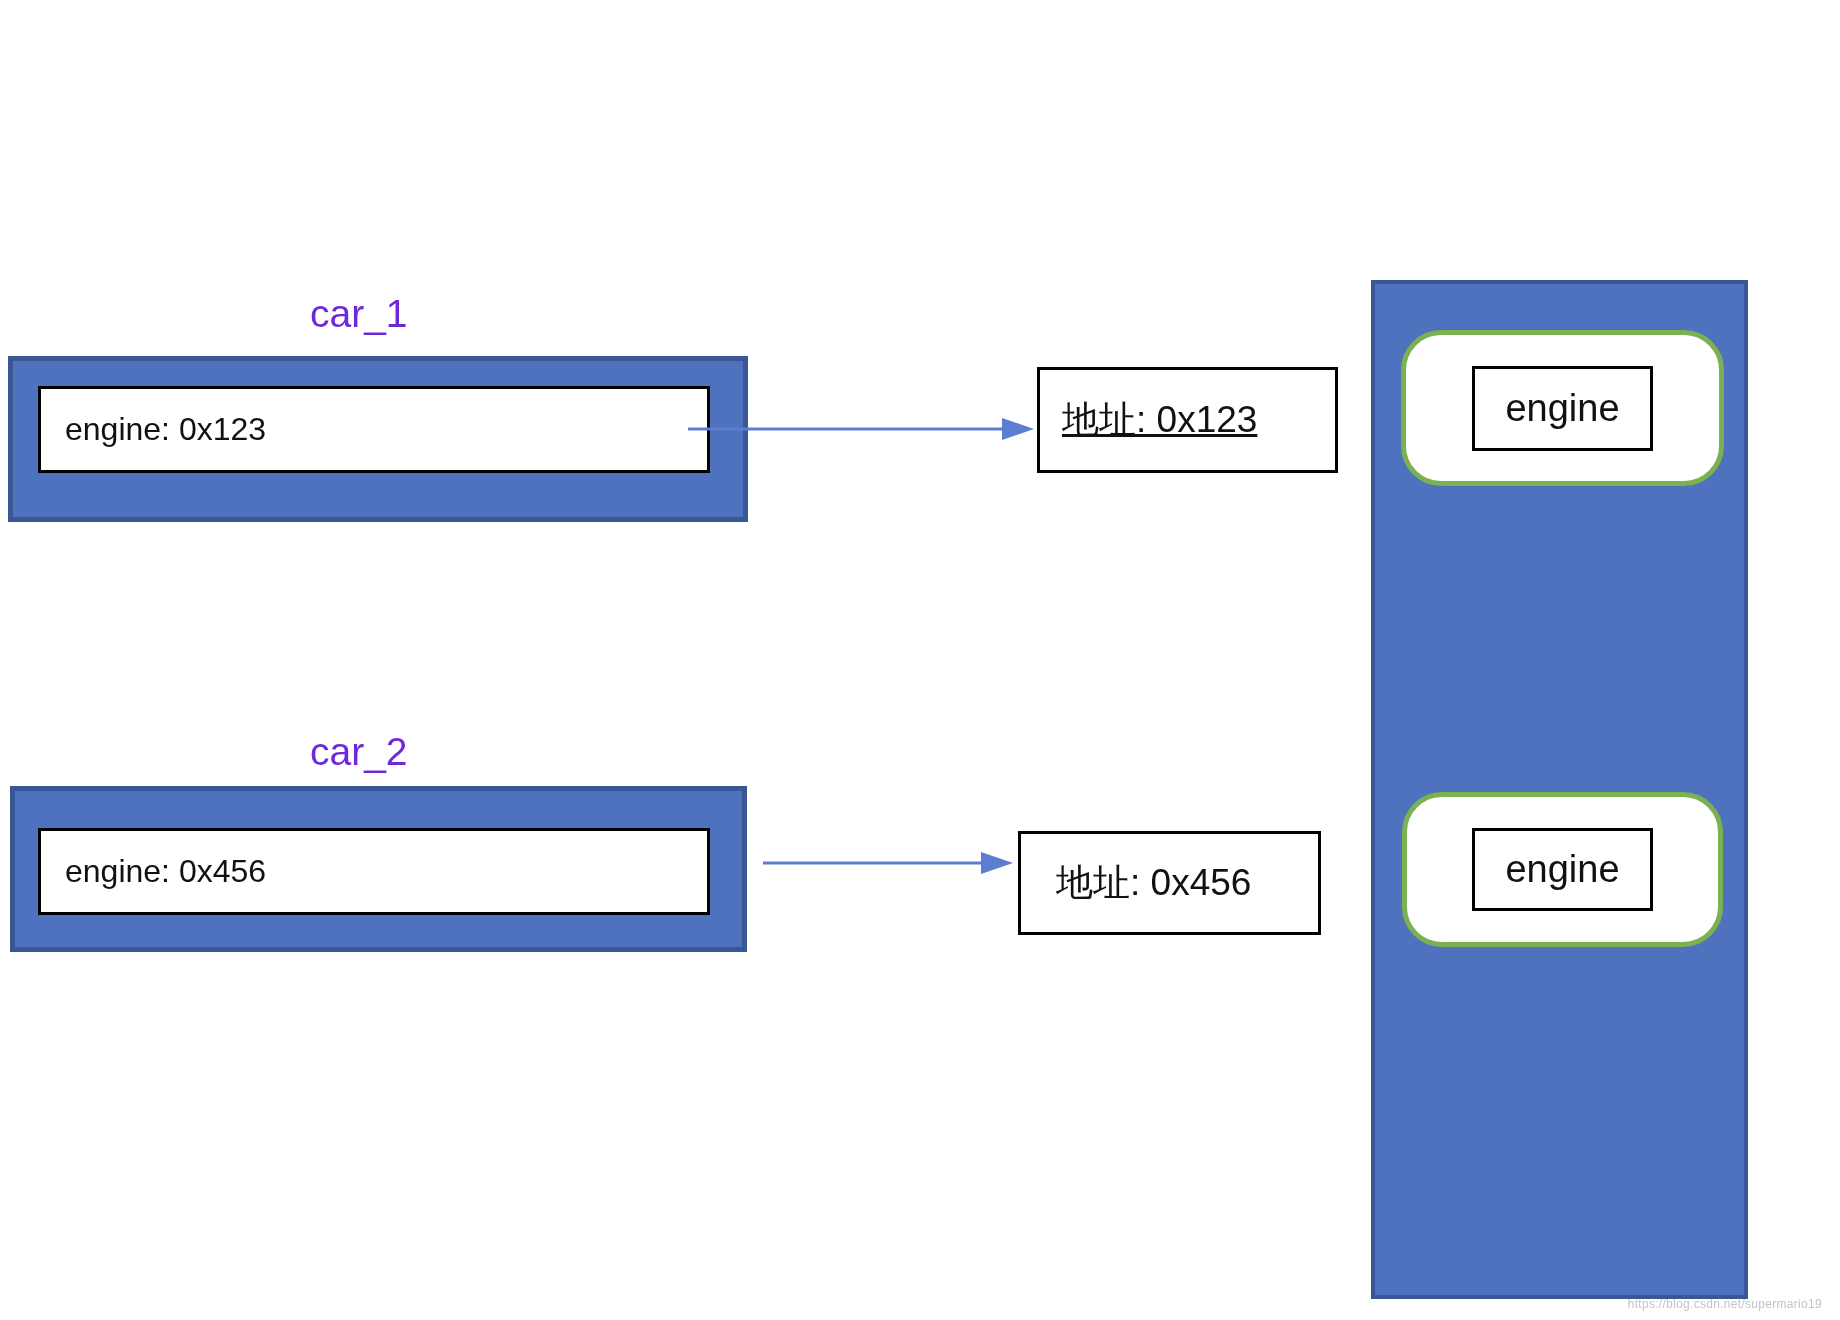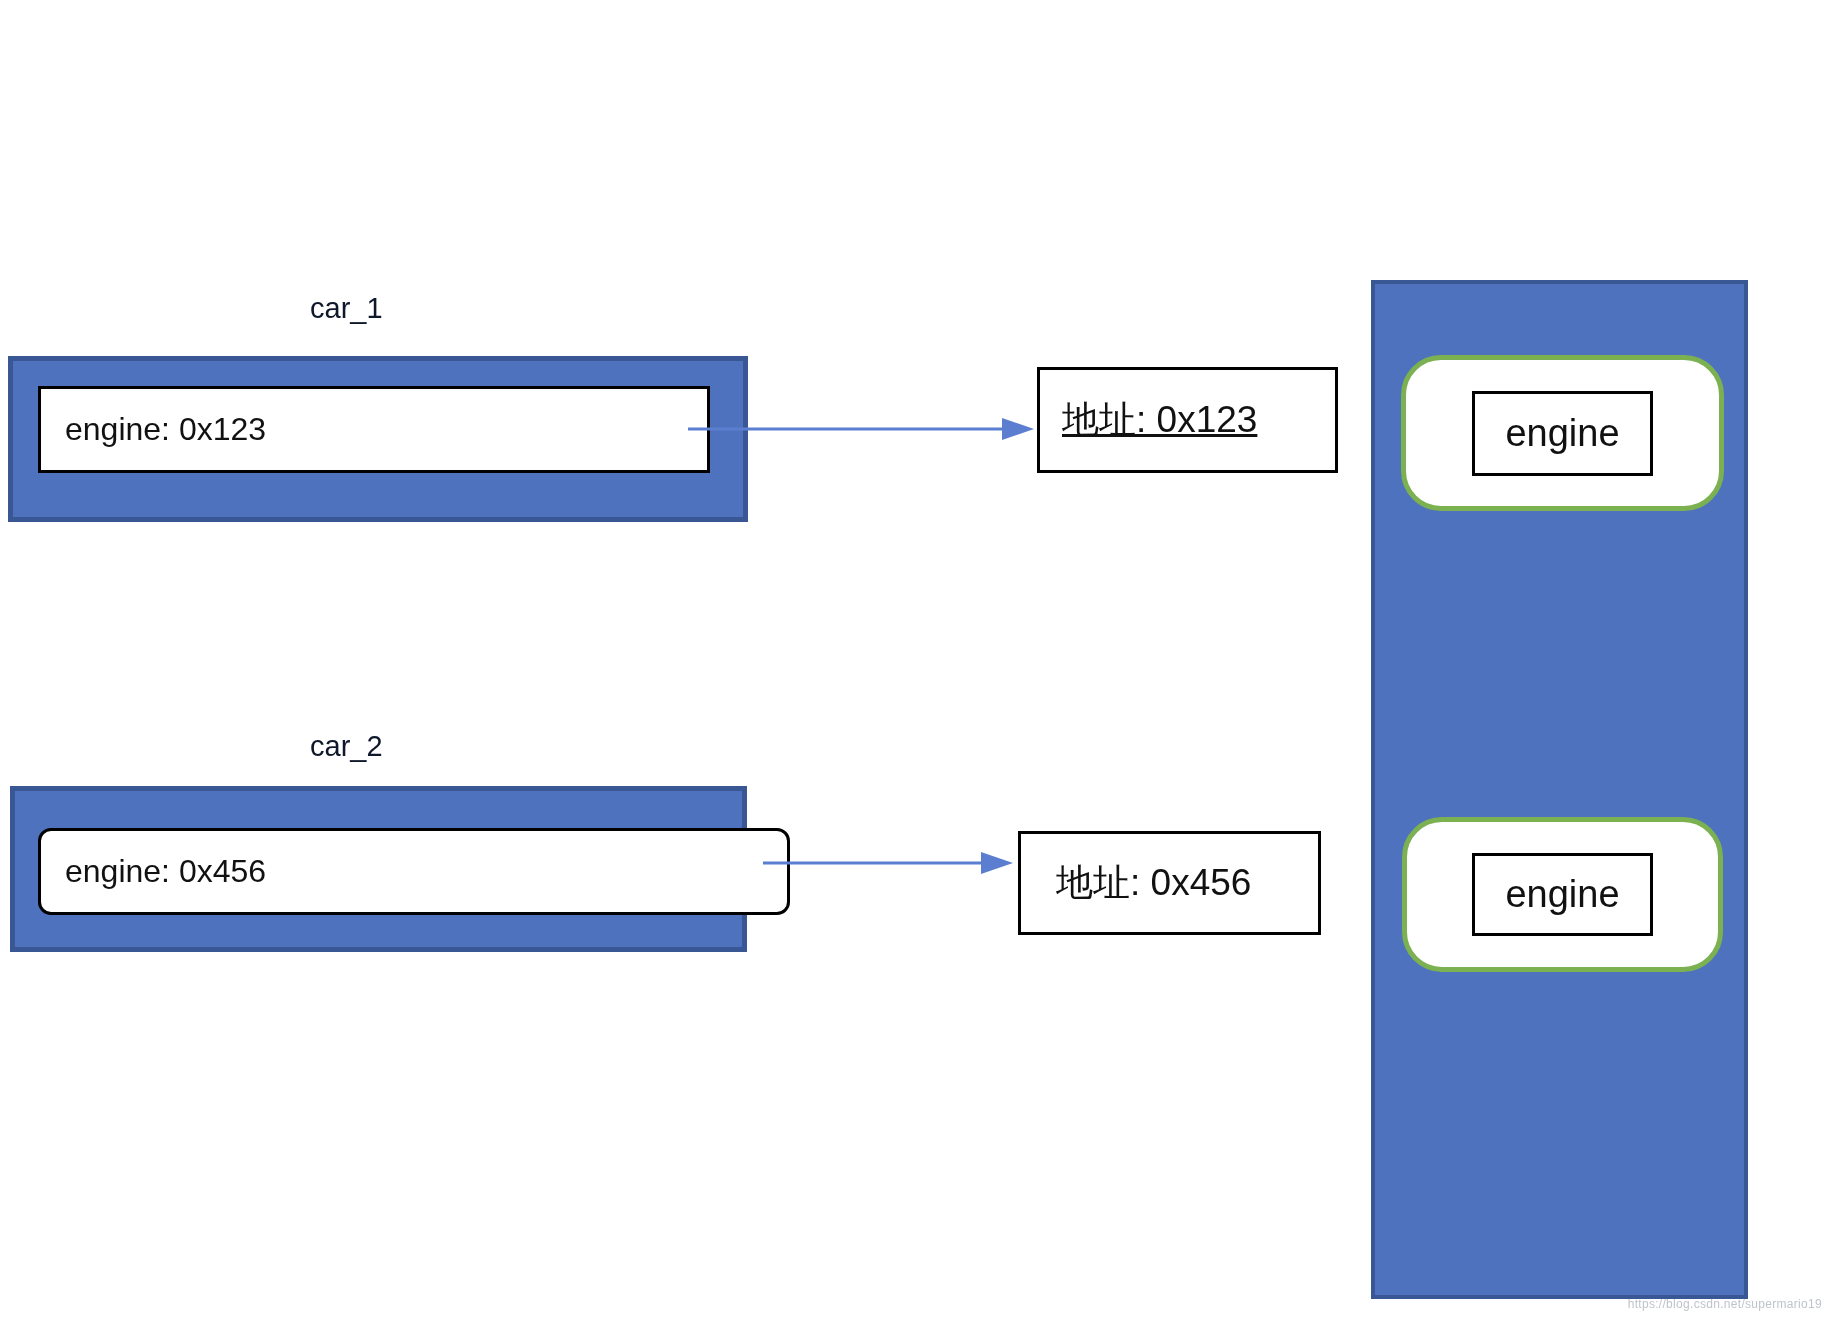--- a/index.html
+++ b/index.html
@@ -12,22 +12,22 @@
   .canvas{
     position:relative;
     width:1840px;height:1320px;
     background:#ffffff;
     font-family:"Liberation Sans","DejaVu Sans",sans-serif;
     color:#111;
     overflow:hidden;
   }
   .abs{position:absolute;}
   .car-label{
-    font-size:29px;
-    color:#0f172a;
+    font-size:39px;
+    color:#6d28d9;
     white-space:nowrap;
   }
   .car-box{
     box-sizing:border-box;
     background:var(--box_fill);
     border:5px solid var(--box_border);
   }
   .field-box{
     position:absolute;
     box-sizing:border-box;
@@ -60,21 +60,20 @@
   }
   .green-box{
     position:absolute;
     box-sizing:border-box;
     background:#ffffff;
     border:5px solid var(--green_border);
     border-radius:40px;
     display:flex;
     align-items:center;
     justify-content:center;
-    margin-top:25px;
   }
   .engine-box{
     box-sizing:border-box;
     background:#ffffff;
     border:3px solid #000000;
     display:flex;
     align-items:center;
     justify-content:center;
     font-size:38px;
   }
@@ -110,21 +109,21 @@
     <polygon class="arrow-head" points="314,2 346,13 314,24"></polygon>
   </svg>
 
   <div class="addr-box" style="left:1037px;top:367px;width:301px;height:106px;padding-left:22px;text-decoration:underline;">
     <span>地址: 0x123</span>
   </div>
 
   <div class="abs car-label" style="left:310px;top:730px;">car_2</div>
 
   <div class="abs car-box" style="left:10px;top:786px;width:737px;height:166px;">
-    <div class="field-box" style="left:23px;top:37px;width:752px;height:87px;padding-left:24px;border-radius:13px;">
+    <div class="field-box" style="left:23px;top:37px;width:672px;height:87px;padding-left:24px;">
       <span>engine: 0x456</span>
     </div>
   </div>
 
   <svg class="arrow-svg" style="left:763px;top:850px;" width="260" height="26">
     <line class="arrow-line" x1="0" y1="13" x2="218" y2="13"></line>
     <polygon class="arrow-head" points="218,2 250,13 218,24"></polygon>
   </svg>
 
   <div class="addr-box" style="left:1018px;top:831px;width:303px;height:104px;padding-left:35px;">

